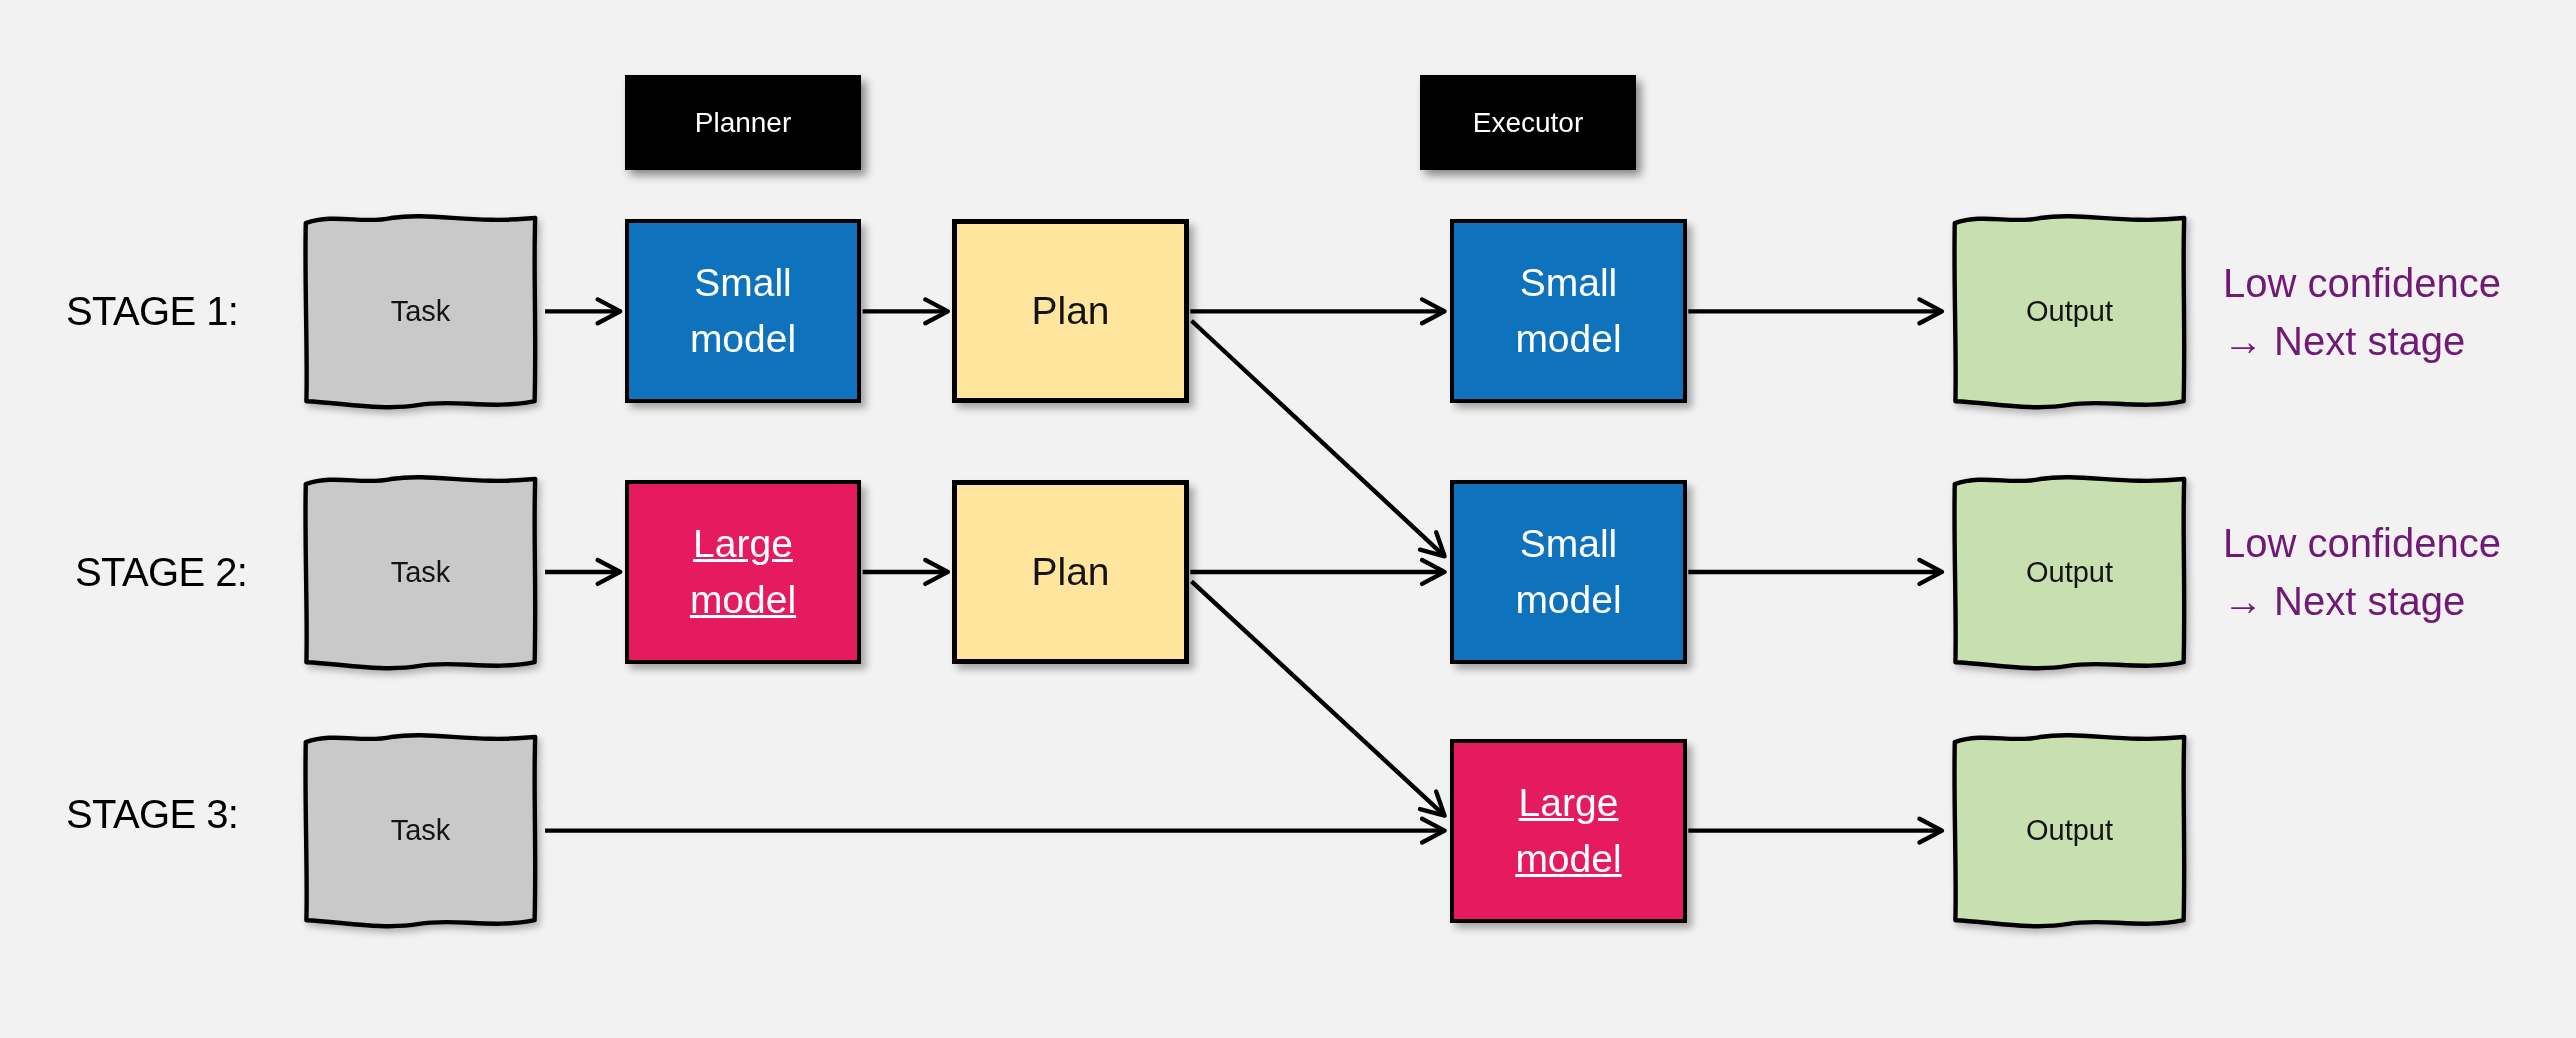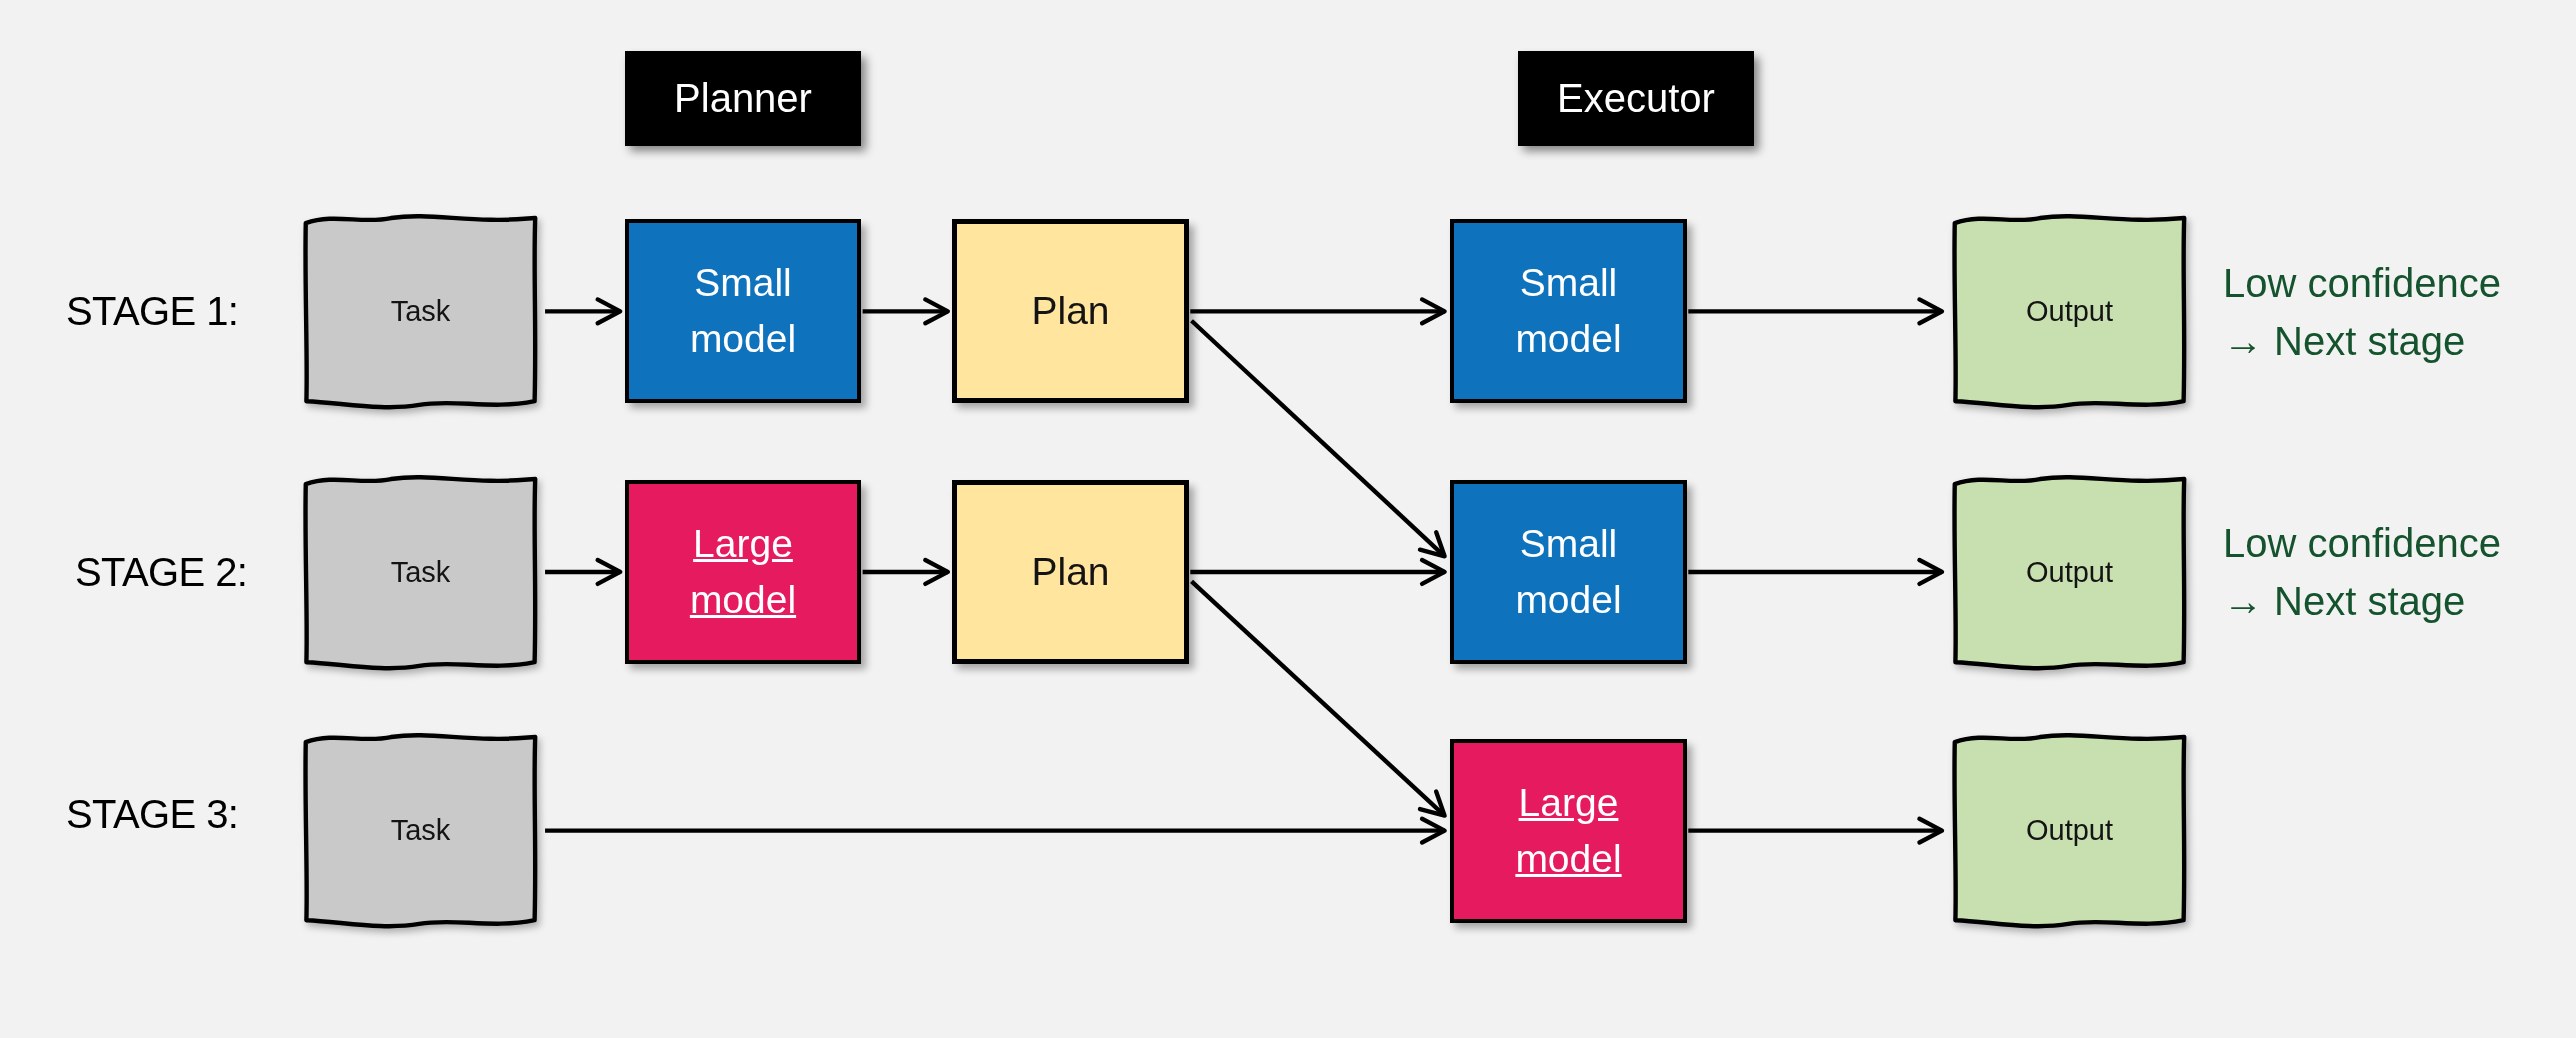--- a/index.html
+++ b/index.html
@@ -2,21 +2,21 @@
 <html style="font-size:10px"><head>
 <meta charset="utf-8">
 <style>
   html,body{margin:0;padding:0;background:#f2f2f2;}
   .canvas{
     position:relative;width:2576px;height:1038px;background:#f2f2f2;overflow:hidden;
     font-family:"Liberation Sans",sans-serif;
   }
   .lane-label{
     position:absolute;background:#000;color:#fff;display:flex;align-items:center;justify-content:center;
-    font-size:40px;box-shadow:5px 5.6px 8.8px rgba(0,0,0,.45);
+    font-size:28px;box-shadow:5px 5.6px 8.8px rgba(0,0,0,.45);margin-top:24px;
   }
   .stage-label{
     position:absolute;left:66px;width:200px;height:56px;line-height:56px;
     font-size:40px;color:#000;letter-spacing:-0.6px;white-space:nowrap;
   }
   .node{
     position:absolute;display:flex;align-items:center;justify-content:center;text-align:center;
     font-size:39px;line-height:56px;white-space:pre-line;box-sizing:border-box;
   }
   .model{border:4.4px solid #000;color:#fff;box-shadow:5px 5.6px 7.5px rgba(0,0,0,.32);}
@@ -26,21 +26,21 @@
   .wavy{position:absolute;}
   .wavy svg{position:absolute;left:0;top:0;width:100%;height:100%;filter:drop-shadow(3.8px 4.4px 3.8px rgba(0,0,0,.28));}
   .wavy .wavy-label{
     position:absolute;left:0;top:0;width:100%;height:100%;display:flex;align-items:center;justify-content:center;
     font-size:29px;color:#141414;
   }
   .task-fill{fill:#c9c9c9;}
   .output-fill{fill:#c8e0b0;}
   .wavy path{stroke:#000;stroke-width:7;stroke-linejoin:round;}
   .note{
-    position:absolute;left:2223px;font-size:40px;line-height:58px;color:#14532d;white-space:nowrap;
+    position:absolute;left:2223px;font-size:40px;line-height:58px;color:#701a75;white-space:nowrap;
   }
   .connectors{position:absolute;left:0;top:0;width:2576px;height:1038px;}
 </style>
 </head>
 <body>
 
 <div class="canvas">
 
   <svg class="connectors" viewBox="0 0 4112 1657">
     <defs>
@@ -60,21 +60,21 @@
       <line x1="870" y1="1326" x2="2306" y2="1326" marker-end="url(#head)"></line>
       <line x1="2695" y1="1326" x2="3100" y2="1326" marker-end="url(#head)"></line>
       <line x1="1902" y1="512" x2="2306" y2="888" marker-end="url(#head)"></line>
       <line x1="1902" y1="928" x2="2306" y2="1302" marker-end="url(#head)"></line>
     </g>
   </svg>
 
   <div class="lane-label" style="left:625px;top:51px;width:236px;height:95px;">
     <span>Planner</span>
   </div>
-  <div class="lane-label" style="left:1518px;top:51px;width:236px;height:95px;">
+  <div class="lane-label" style="left:1420px;top:51px;width:216px;height:95px;">
     <span>Executor</span>
   </div>
 
   <div class="stage-label" style="top:283px;">STAGE 1:</div>
 
   <div class="wavy" style="left:297px;top:208px;width:247px;height:207px;">
     <svg viewBox="0 0 394 330" preserveAspectRatio="none">
       <path class="task-fill" d="M 14 24 C 60 8, 105 26, 150 16 C 215 6, 280 26, 380 16 C 377 90, 382 200, 379 308 C 310 322, 250 304, 195 314 C 135 324, 70 310, 15 308 C 17 230, 12 120, 14 24 Z"></path>
     </svg>
     <div class="wavy-label">Task</div>

